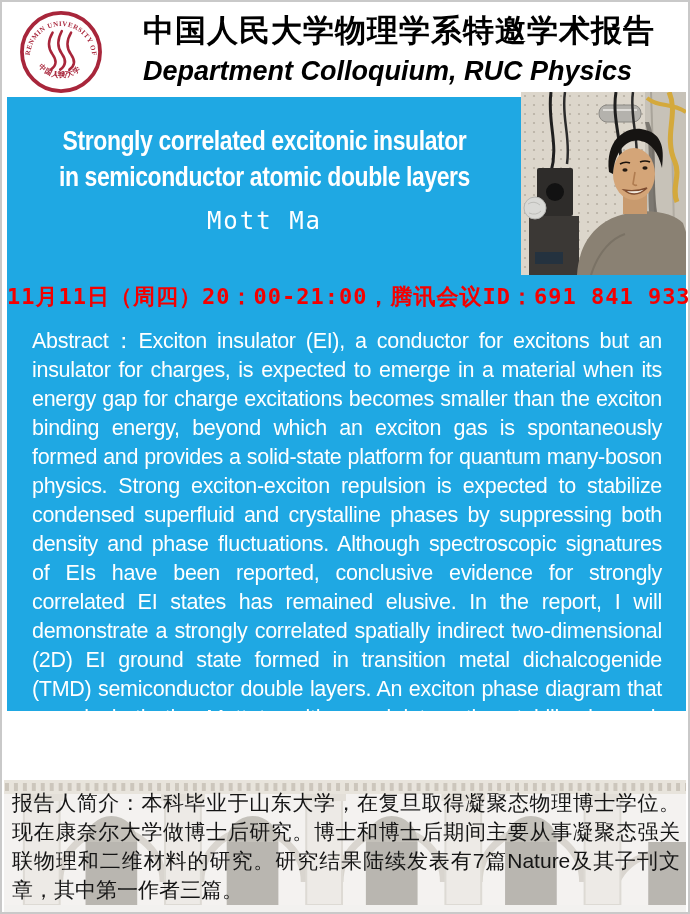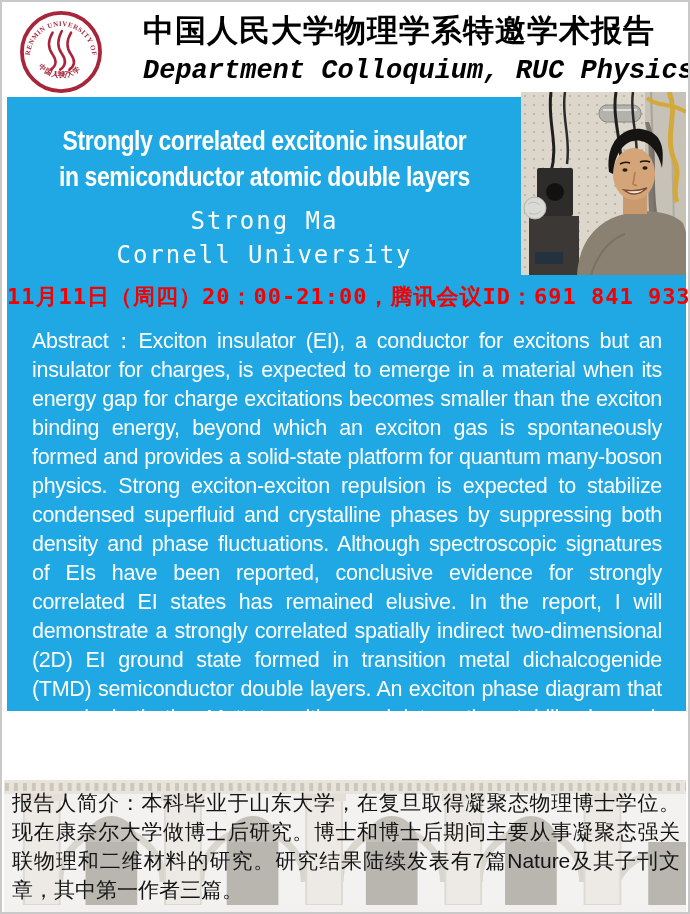--- a/index.html
+++ b/index.html
@@ -10,21 +10,21 @@
   }
   
   .seal{position:absolute;top:8px;left:12px;width:94px;height:84px;}
   .title-zh{
     position:absolute;left:141px;top:8px;width:540px;
     font-family:"Liberation Serif",serif;font-weight:bold;
     font-size:31px;color:#000;letter-spacing:1px;white-space:nowrap;
   }
   .title-en{
     position:absolute;left:141px;top:54px;width:540px;
-    font-family:Liberation Mono, monospace;font-weight:bold;font-style:italic;
+    font-family:Liberation Sans, sans-serif;font-weight:bold;font-style:italic;
     font-size:27px;color:#000;white-space:nowrap;
   }
   
   .talk-panel{
     position:absolute;left:5px;right:2px;top:95px;height:614px;
     background:#1fa8e3;
   }
   .speaker-photo{
     position:absolute;top:-5px;right:0;width:165px;height:183px;display:block;
   }
@@ -151,22 +151,21 @@
         <path d="M114,80 L112,92 q2,2 4,1" stroke="#b07c50" stroke-width="1.6" fill="none"></path>
         <path d="M103,98 Q114,107 126,96 Q115,100 103,98 Z" fill="#f1e9dd" stroke="#7c4a2e" stroke-width="1.4"></path>
       </g>
     </svg>
 
     <div class="talk-title">
       <div>Strongly correlated excitonic insulator</div>
       <div>in semiconductor atomic double layers</div>
     </div>
 
-    <div class="speaker-name">Strong Ma</div>
-    <div class="speaker-affil">Cornell University</div>
+    <div class="speaker-name">Mott Ma</div>
 
     <div class="session-line">11月11日（周四）20：00-21:00，腾讯会议ID：691 841 933</div>
 
     <p class="abstract">Abstract：Exciton insulator (EI), a conductor for excitons but an insulator for charges, is expected to emerge in a material when its energy gap for charge excitations becomes smaller than the exciton binding energy, beyond which an exciton gas is spontaneously formed and provides a solid-state platform for quantum many-boson physics. Strong exciton-exciton repulsion is expected to stabilize condensed superfluid and crystalline phases by suppressing both density and phase fluctuations. Although spectroscopic signatures of EIs have been reported, conclusive evidence for strongly correlated EI states has remained elusive. In the report, I will demonstrate a strongly correlated spatially indirect two-dimensional (2D) EI ground state formed in transition metal dichalcogenide (TMD) semiconductor double layers. An exciton phase diagram that reveals both the Mott transition and interaction-stabilized quasi-condensation is obtained from a quantum capacitance measurement.</p>
   </section>
 
   <section class="bio-section">
     <svg class="bio-bg" viewBox="0 0 686 125" preserveAspectRatio="none">
       <defs>
         <pattern id="dentil" width="9" height="14" patternUnits="userSpaceOnUse">

